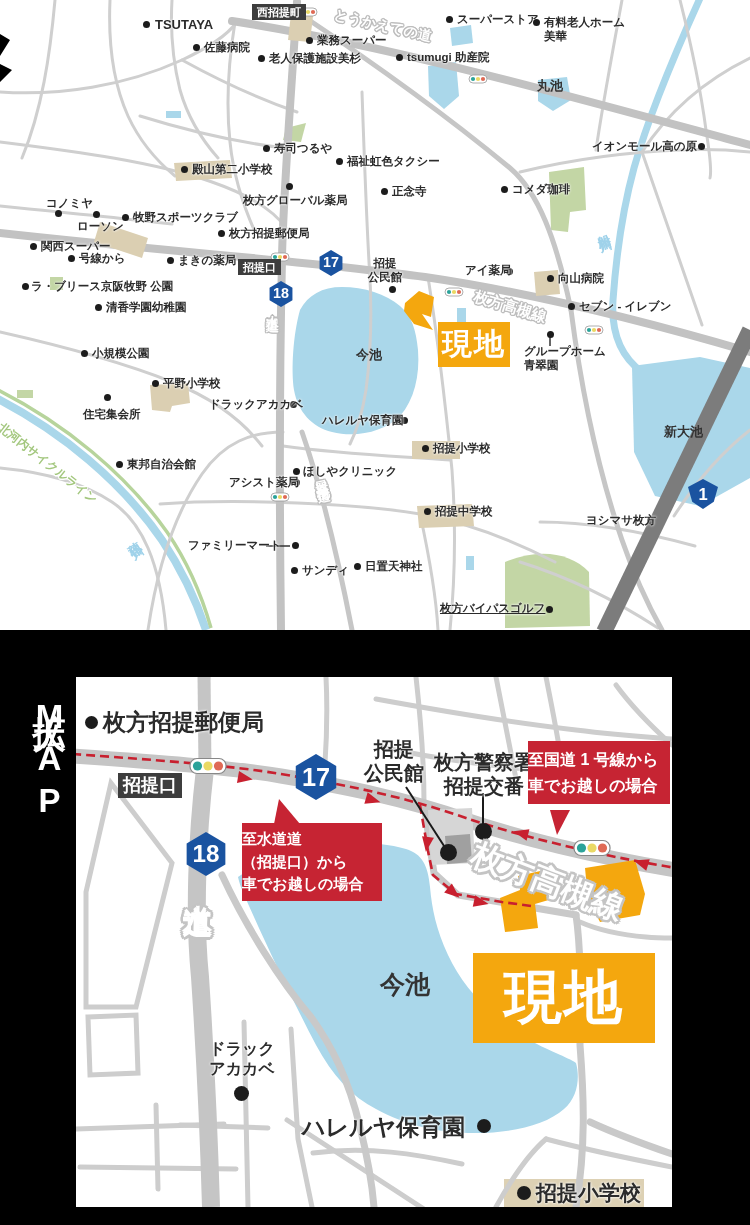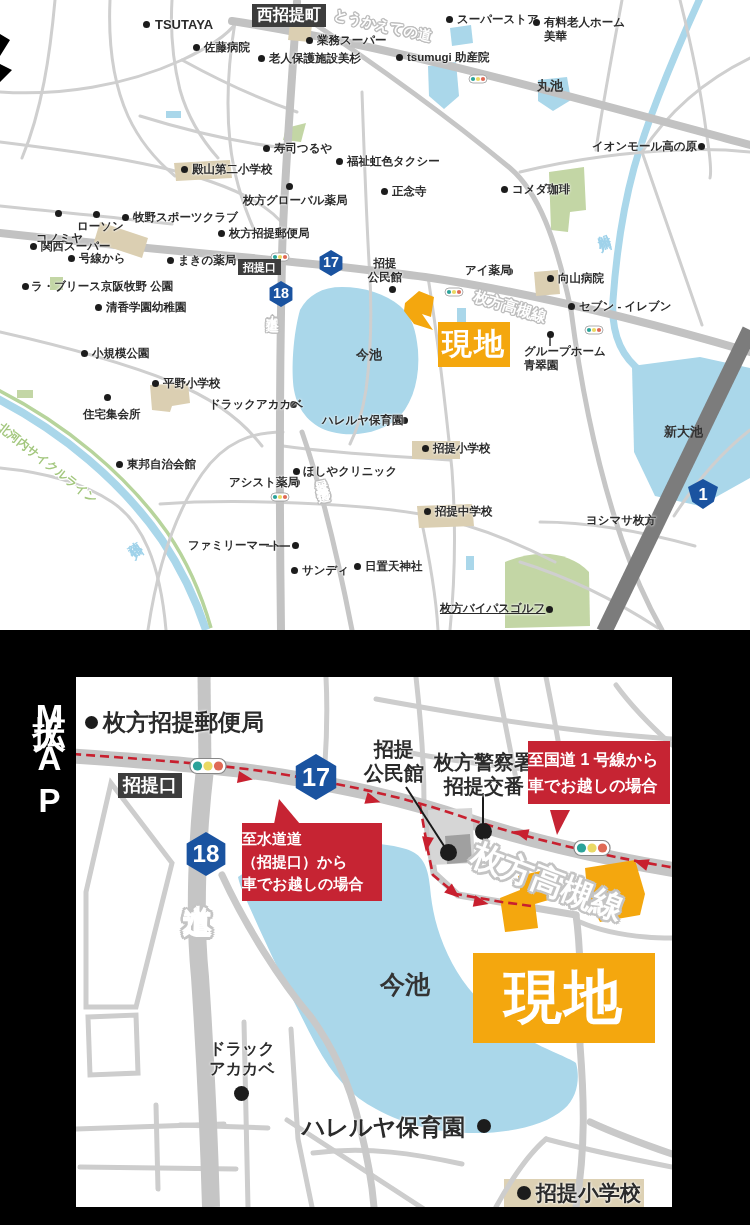--- a/index.html
+++ b/index.html
@@ -152,21 +152,21 @@
             <rect x="-9" y="-4" width="18" height="8" rx="4" fill="#fff" stroke="#999" stroke-width="0.8"></rect>
             <circle cx="-5" cy="0" r="2.1" fill="#2ba39a"></circle>
             <circle cx="0" cy="0" r="2.1" fill="#ead964"></circle>
             <circle cx="5" cy="0" r="2.1" fill="#df6a55"></circle>
           </g>
       </g>
     </svg>
     <div id="topmap-markers">
         <span class="dot" style="left: 142.5px; top: 20.5px; width: 7px; height: 7px;"></span>
         <div class="mk mk-poi" style="left: 155px; top: 17px; font-size: 13px;">TSUTAYA</div>
-        <div class="mk mk-badge" style="left: 252px; top: 4px; font-size: 16px; text-align: center;">西招提町</div>
+        <div class="mk mk-badge" style="left: 252px; top: 4px; font-size: 11px; text-align: center;">西招提町</div>
         <div class="mk mk-road" style="left: 336px; top: 6px; font-size: 14px; transform: rotate(13deg); transform-origin: left top;">とうかえての道</div>
         <span class="dot" style="left: 445.5px; top: 15.5px; width: 7px; height: 7px;"></span>
         <div class="mk mk-poi" style="left: 457px; top: 12px;">スーパーストア</div>
         <span class="dot" style="left: 532.5px; top: 18.5px; width: 7px; height: 7px;"></span>
         <div class="mk mk-poi" style="left: 544px; top: 15px;">有料老人ホーム
 美華</div>
         <span class="dot" style="left: 305.5px; top: 36.5px; width: 7px; height: 7px;"></span>
         <div class="mk mk-poi" style="left: 317px; top: 33px;">業務スーパー</div>
         <span class="dot" style="left: 192.5px; top: 43.5px; width: 7px; height: 7px;"></span>
         <div class="mk mk-poi" style="left: 204px; top: 40px;">佐藤病院</div>
@@ -183,21 +183,21 @@
         <div class="mk mk-poi" style="left: 347px; top: 154px;">福祉虹色タクシー</div>
         <span class="dot" style="left: 180.5px; top: 165.5px; width: 7px; height: 7px;"></span>
         <div class="mk mk-poi" style="left: 192px; top: 162px;">殿山第二小学校</div>
         <span class="dot" style="left: 285.5px; top: 182.5px; width: 7px; height: 7px;"></span>
         <div class="mk mk-poi" style="left: 243px; top: 193px;">枚方グローバル薬局</div>
         <span class="dot" style="left: 380.5px; top: 187.5px; width: 7px; height: 7px;"></span>
         <div class="mk mk-poi" style="left: 392px; top: 184px;">正念寺</div>
         <span class="dot" style="left: 500.5px; top: 185.5px; width: 7px; height: 7px;"></span>
         <div class="mk mk-poi" style="left: 512px; top: 182px;">コメダ珈琲</div>
         <span class="dot" style="left: 54.5px; top: 209.5px; width: 7px; height: 7px;"></span>
-        <div class="mk mk-poi" style="left: 36px; top: 196px; margin-top: 35px;">コノミヤ</div>
+        <div class="mk mk-poi" style="left: 46px; top: 196px;">コノミヤ</div>
         <span class="dot" style="left: 92.5px; top: 210.5px; width: 7px; height: 7px;"></span>
         <div class="mk mk-poi" style="left: 77px; top: 219px;">ローソン</div>
         <span class="dot" style="left: 121.5px; top: 213.5px; width: 7px; height: 7px;"></span>
         <div class="mk mk-poi" style="left: 133px; top: 210px;">牧野スポーツクラブ</div>
         <span class="dot" style="left: 217.5px; top: 229.5px; width: 7px; height: 7px;"></span>
         <div class="mk mk-poi" style="left: 229px; top: 226px;">枚方招提郵便局</div>
         <span class="dot" style="left: 29.5px; top: 242.5px; width: 7px; height: 7px;"></span>
         <div class="mk mk-poi" style="left: 41px; top: 239px;">関西スーパー</div>
         <span class="dot" style="left: 67.5px; top: 254.5px; width: 7px; height: 7px;"></span>
         <div class="mk mk-poi" style="left: 79px; top: 251px;">号線から</div>

